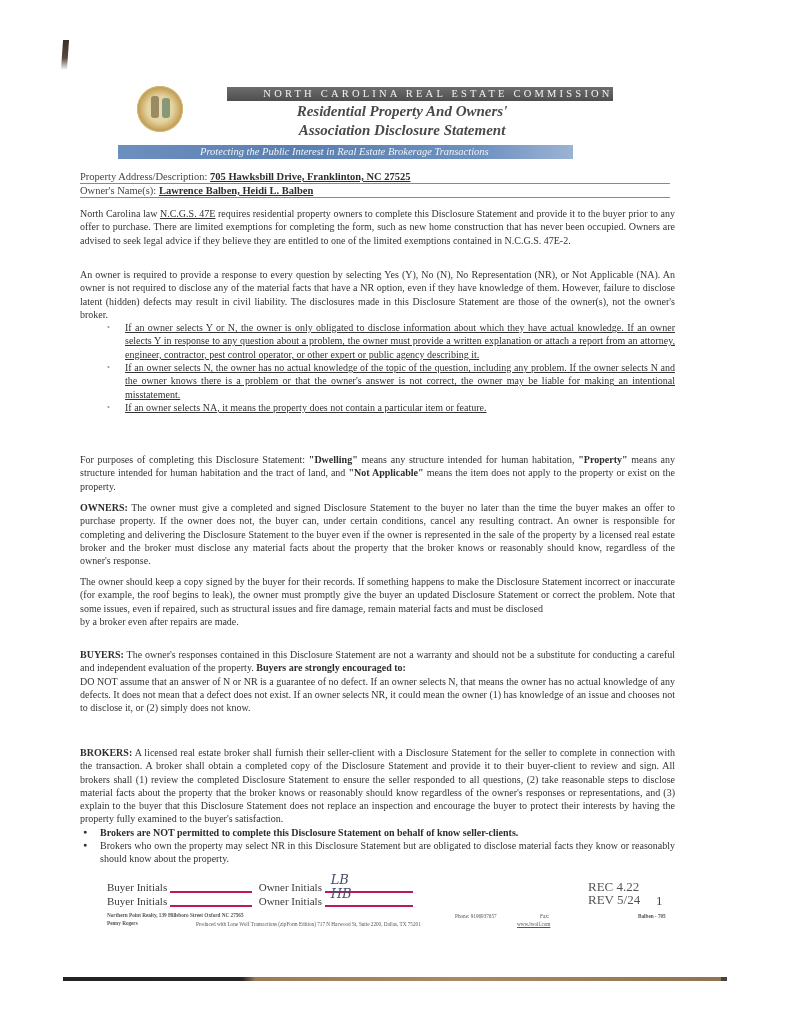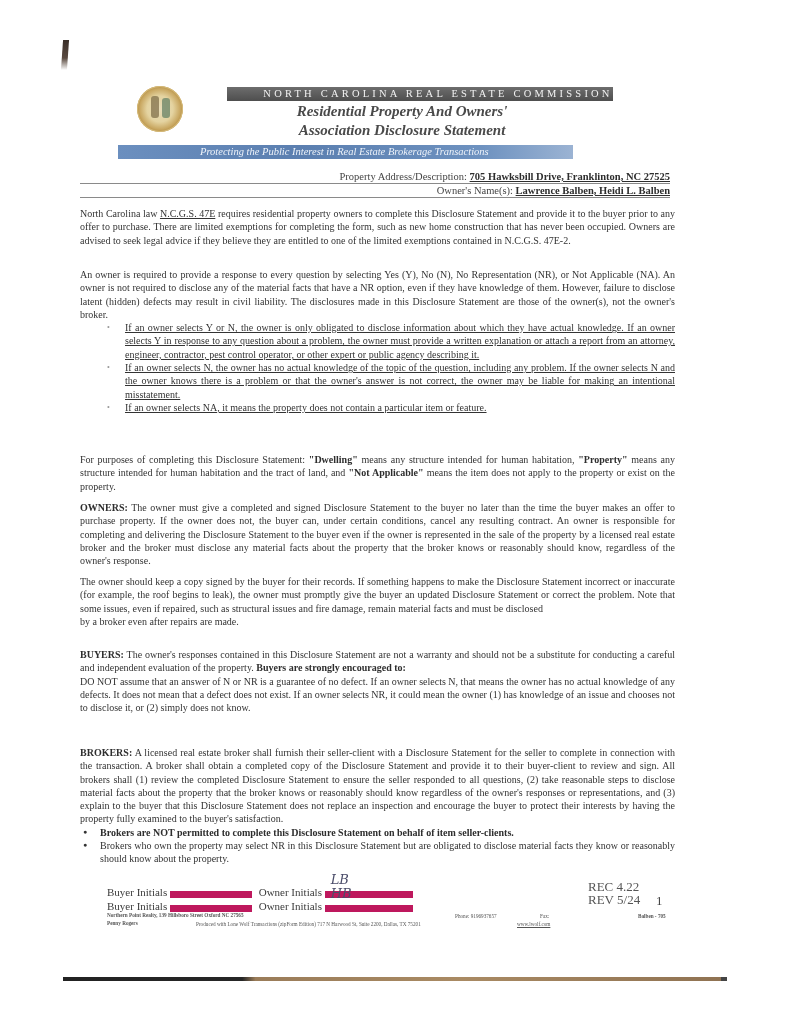--- a/index.html
+++ b/index.html
@@ -44,21 +44,21 @@
       background: linear-gradient(90deg, #6b8fbf 0%, #5b7fb0 40%, #6e92c0 80%, #9bb3d3 100%);
     }
     .tagline {
       position: absolute; left: 200px; top: 145px; width: 360px; height: 14px; line-height: 14px;
       color: #eef3fa; font-style: italic; font-size: 10.5px; white-space: nowrap;
     }
 
     
     .field-row {
       position: absolute; left: 80px; width: 590px; font-size: 10.5px; line-height: 13px;
-      border-bottom: 1px solid #8a8a8a; white-space: nowrap; text-align: right;
+      border-bottom: 1px solid #8a8a8a; white-space: nowrap;
     }
     .field-row .lbl { color: #444; }
     .field-row .val { font-weight: bold; color: #2e2e2e; text-decoration: underline; }
 
     
     .para {
       position: absolute; left: 80px; width: 595px; font-size: 10px; line-height: 13.3px;
       text-align: justify; color: #333;
     }
     .para b { color: #2e2e2e; }
@@ -67,21 +67,21 @@
     .blist li { position: relative; padding-left: 45px; text-decoration: underline; }
     .blist li::before { content: "\2022"; position: absolute; left: 27px; top: 0; color: #9a9a9a; font-size: 8px; }
     .dlist { list-style: none; margin: 0; padding: 0; }
     .dlist li { position: relative; padding-left: 20px; }
     .dlist li::before { content: "\25CF"; position: absolute; left: 3px; top: 0; font-size: 7px; color: #333; }
 
     
     .initials {
       position: absolute; left: 107px; font-size: 11px; line-height: 12px; color: #3b3b3b; white-space: nowrap;
     }
-    .initials .line { display: inline-block; border-bottom: 7px solid #be185d; vertical-align: bottom; height: 11px; }
+    .initials .line { display: inline-block; border-bottom: 2px solid #be185d; vertical-align: bottom; height: 11px; }
     .initials .line.buyer { width: 82px; margin-right: 4px; }
     .initials .line.owner { width: 88px; position: relative; }
     .sig { position: absolute; left: 6px; top: -6px; font-family: "DejaVu Serif", serif; font-style: italic; color: #4b4d6a; font-size: 13px; }
     .rev { position: absolute; left: 588px; font-size: 13px; line-height: 10px; color: #555; }
     .pagenum { position: absolute; left: 656px; top: 893px; font-size: 13px; color: #444; }
     .foot { position: absolute; font-size: 5.2px; line-height: 7px; color: #555; white-space: nowrap; }
     .foot.bold { font-weight: bold; }
     .foot u { text-decoration: underline; }
 
     
@@ -146,21 +146,21 @@
     <b>BUYERS:</b><span> The owner's responses contained in this Disclosure Statement are not a warranty and should not be a substitute for conducting a careful and independent evaluation of the property. </span><b>Buyers are strongly encouraged to:</b>
   </div>
   <div>DO NOT assume that an answer of N or NR is a guarantee of no defect. If an owner selects N, that means the owner has no actual knowledge of any defects. It does not mean that a defect does not exist. If an owner selects NR, it could mean the owner (1) has knowledge of an issue and chooses not to disclose it, or (2) simply does not know.</div>
 </div>
 
 <div class="para" style="top:746px;">
   <div>
     <b>BROKERS:</b><span> A licensed real estate broker shall furnish their seller-client with a Disclosure Statement for the seller to complete in connection with the transaction. A broker shall obtain a completed copy of the Disclosure Statement and provide it to their buyer-client to review and sign. All brokers shall (1) review the completed Disclosure Statement to ensure the seller responded to all questions, (2) take reasonable steps to disclose material facts about the property that the broker knows or reasonably should know regardless of the owner's responses or representations, and (3) explain to the buyer that this Disclosure Statement does not replace an inspection and encourage the buyer to protect their interests by having the property fully examined to the buyer's satisfaction.</span>
   </div>
   <ul class="dlist">
-    <li><b>Brokers are NOT permitted to complete this Disclosure Statement on behalf of item seller-clients.</b></li>
+    <li><b>Brokers are NOT permitted to complete this Disclosure Statement on behalf of know seller-clients.</b></li>
     <li>Brokers who own the property may select NR in this Disclosure Statement but are obligated to disclose material facts they know or reasonably should know about the property.</li>
   </ul>
 </div>
 
 <div class="initials" style="top:880px;">
   <span>Buyer Initials</span>
   <span class="line buyer"></span>
   <span>Owner Initials</span>
   <span class="line owner"><span class="sig">LB</span></span>
 </div>

